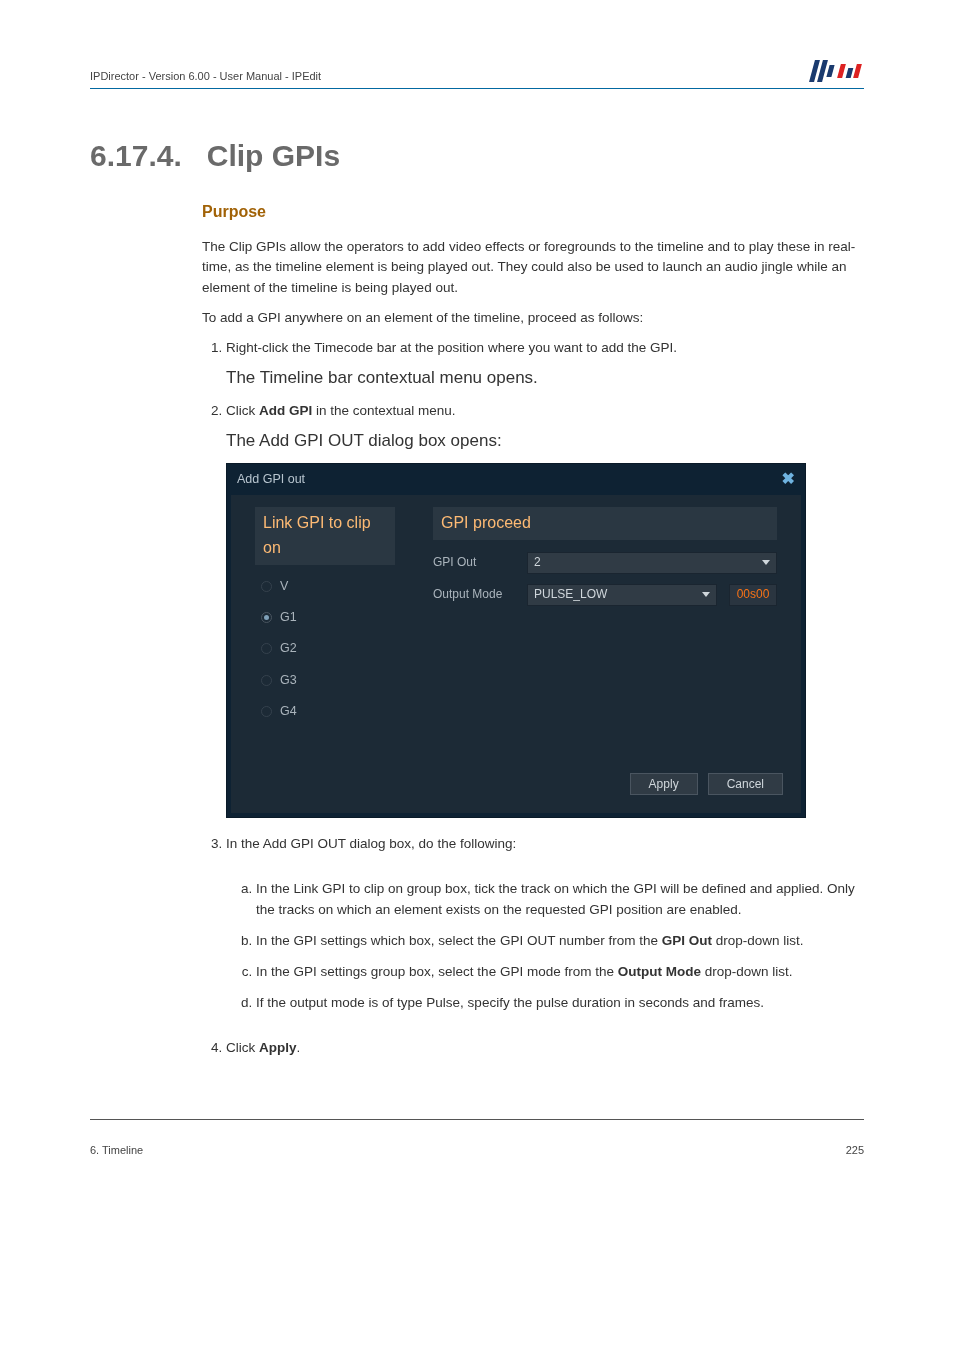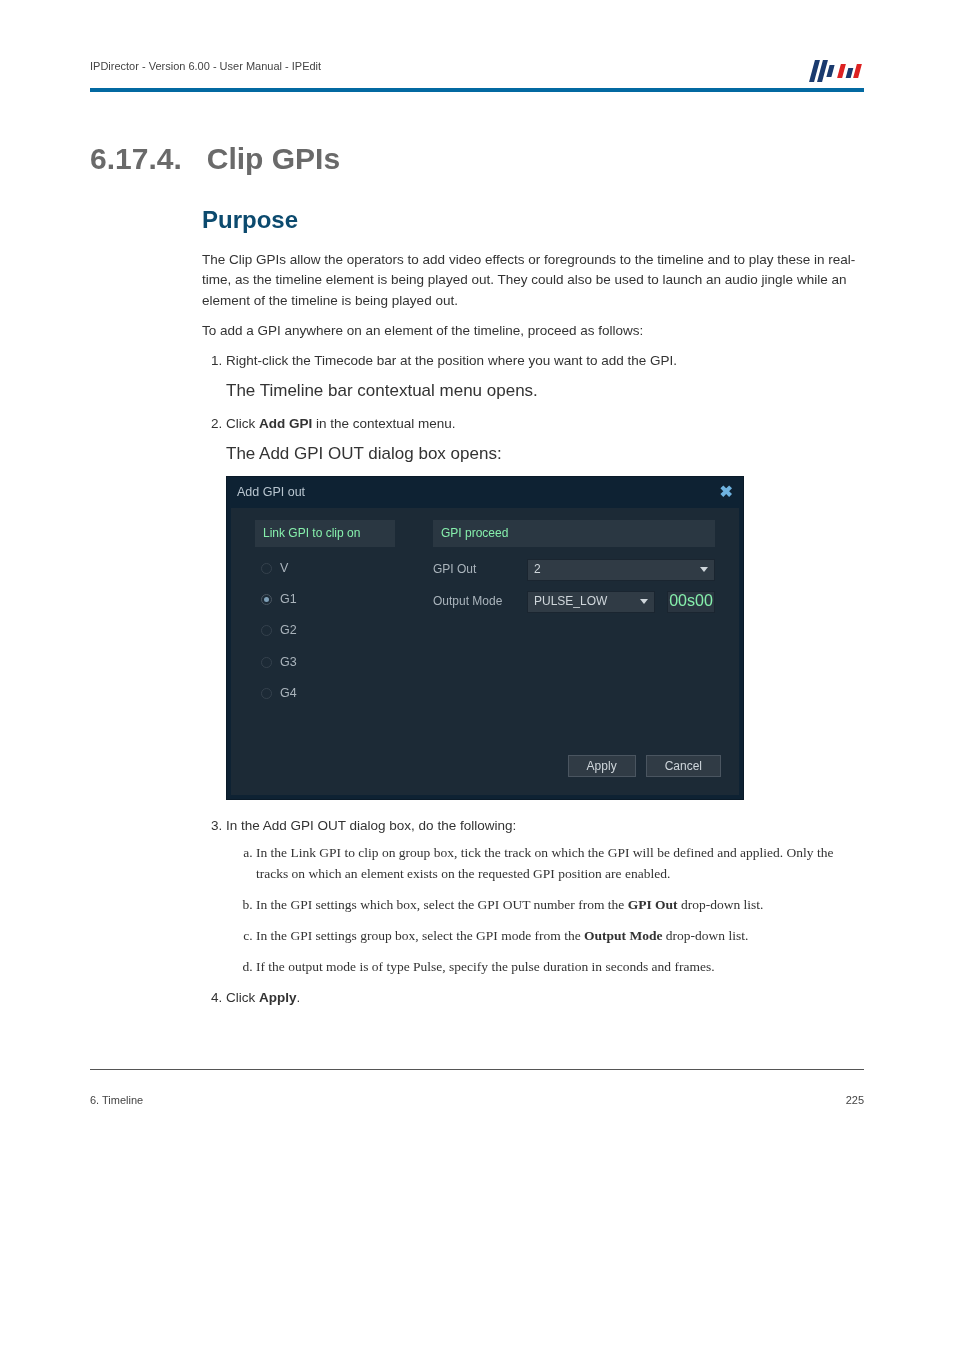--- a/index.html
+++ b/index.html
@@ -9,22 +9,22 @@
     background: #fff;
     color: #333;
     width: 954px;
   }
   .page {
     padding: 60px 90px 40px 90px;
   }
   .header-row {
     display: flex;
     justify-content: space-between;
-    align-items: flex-start;
-    border-bottom: 4px solid #0369a1;
+    align-items: flex-end;
+    border-bottom: 1px solid #0369a1;
     padding-bottom: 6px;
     margin-bottom: 50px;
   }
   .header-text {
     font-size: 11px;
     color: #444;
   }
   .logo {
     display: flex;
     align-items: center;
@@ -38,43 +38,43 @@
   .bar { width: 5px; height: 22px; background: #1a3a6e; transform: skewX(-15deg); }
   .bar.small { height: 12px; }
 
   .h-sec {
     font-size: 30px;
     color: #6a6a6a;
     font-weight: bold;
     margin: 0 0 24px 0;
   }
   .h-sub {
-    font-size: 24px;
-    color: #0c4a6e;
+    font-size: 16px;
+    color: #a16207;
     font-weight: bold;
     margin: 30px 0 16px 0;
   }
   .indent {
     margin-left: 112px;
   }
   p.body {
     font-size: 13.5px;
     line-height: 1.5;
     color: #333;
     margin: 0 0 10px 0;
   }
   ol.num { list-style: decimal; padding-left: 24px; margin: 8px 0; font-size: 13.5px; line-height: 1.55; }
   ol.num > li { margin-bottom: 10px; }
   ol.num > li > p { margin: 6px 0; font-size: 17px; line-height: 1.55; }
-  ol.alpha { list-style: lower-alpha; padding-left: 30px; margin: 6px 0; font-family: Liberation Serif, serif; }
+  ol.alpha { list-style: lower-alpha; padding-left: 30px; margin: 24px 0; }
   ol.alpha > li { margin-bottom: 10px; font-size: 13.5px; line-height: 1.55; }
 
   
   .dialog {
-    width: 518px;
+    width: 580px;
     background: #0e2233;
     color: #cfd6db;
     margin: 8px 16px 16px 0;
     font-family: "Segoe UI", Tahoma, sans-serif;
     font-size: 12.5px;
     border: 1px solid #0a1a28;
   }
   .dialog-title {
     display: flex;
     justify-content: space-between;
@@ -99,22 +99,22 @@
   .group {
     background: #1c2a36;
     padding: 8px 10px 12px 10px;
   }
   .group.left { width: 160px; background: transparent; }
   .group.right { flex: 1; background: transparent; }
   .group-title {
     background: #2a3742;
     padding: 4px 8px;
     margin-bottom: 12px;
-    color: #86efac;
-    font-size: 12px;
+    color: #fdba74;
+    font-size: 16px;
   }
   .radio-row {
     display: flex;
     align-items: center;
     gap: 8px;
     margin: 6px 0 12px 6px;
     color: #aab4bc;
   }
   .radio-dot {
     width: 11px; height: 11px; border-radius: 50%;
@@ -150,21 +150,21 @@
     width: 0; height: 0;
     border-left: 4px solid transparent;
     border-right: 4px solid transparent;
     border-top: 5px solid #cfd6db;
   }
   .pulse-extra {
     width: 48px;
     background: #2a3540;
     height: 22px;
     display: flex; align-items: center; justify-content: center;
-    color: #86efac; font-size: 16px;
+    color: #f97316; font-size: 12px;
     border: 1px solid #1a2530;
   }
   .dialog-buttons {
     display: flex;
     justify-content: flex-end;
     gap: 10px;
     padding: 14px 18px 18px 0;
     background: #1c2a36;
     margin: 0 4px 4px 4px;
   }

